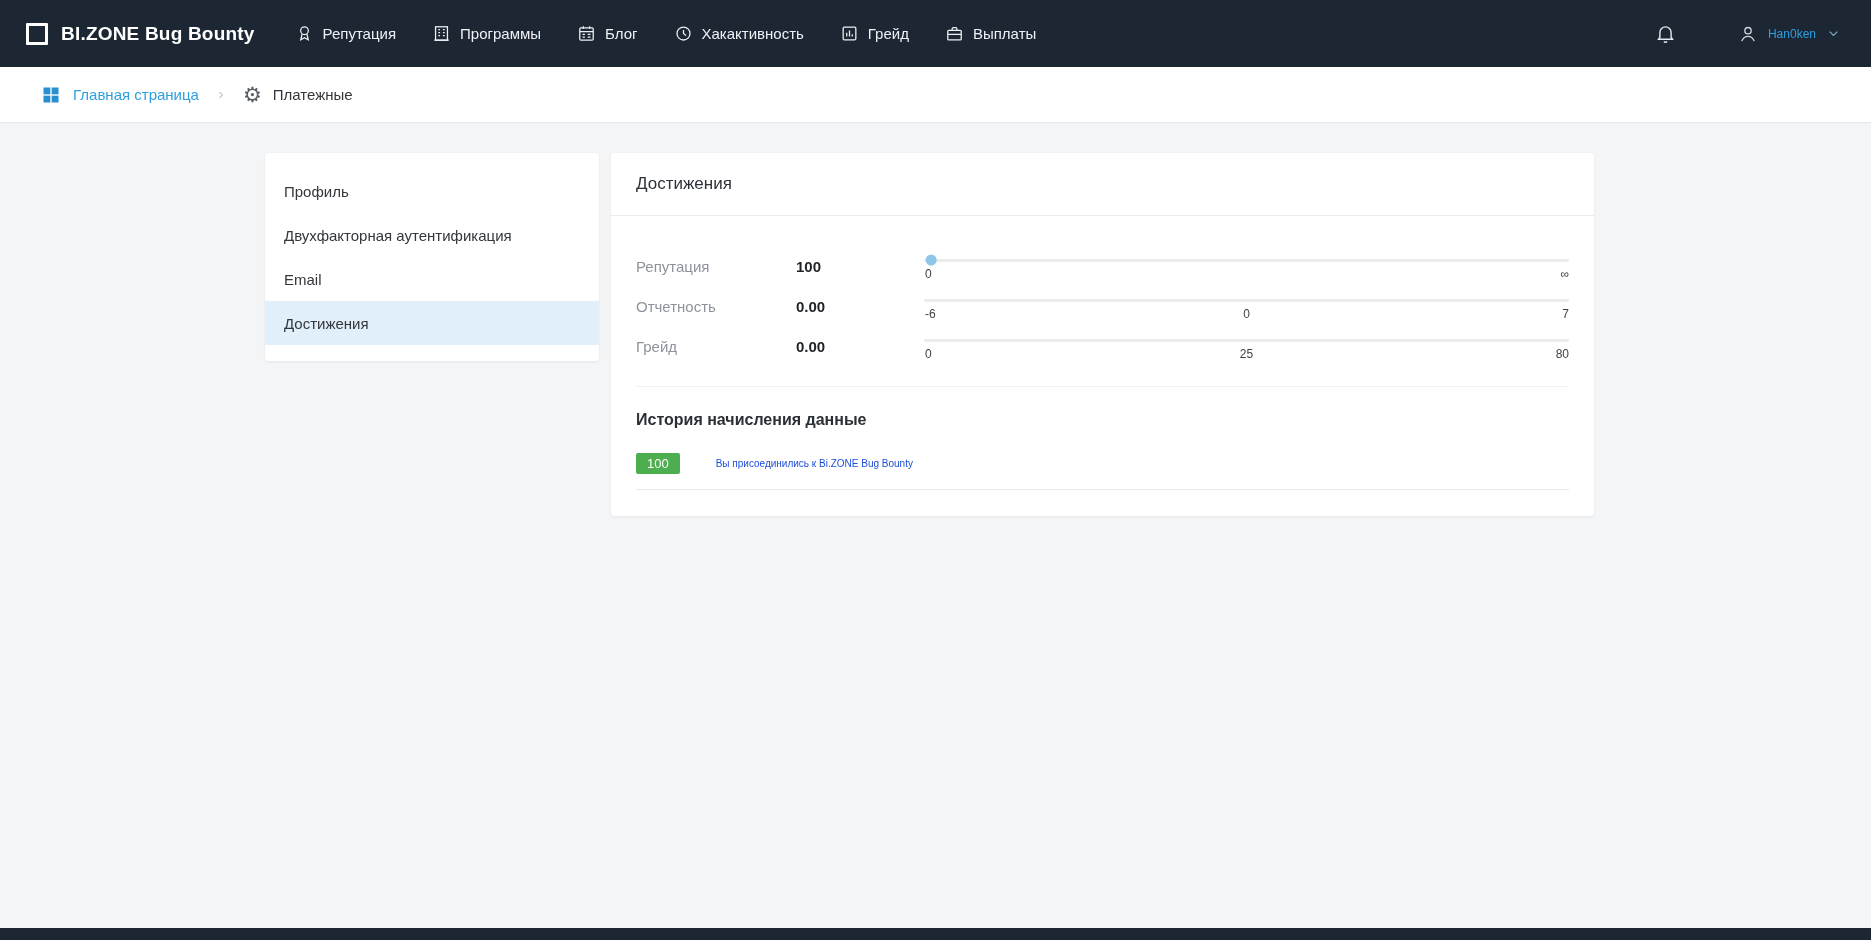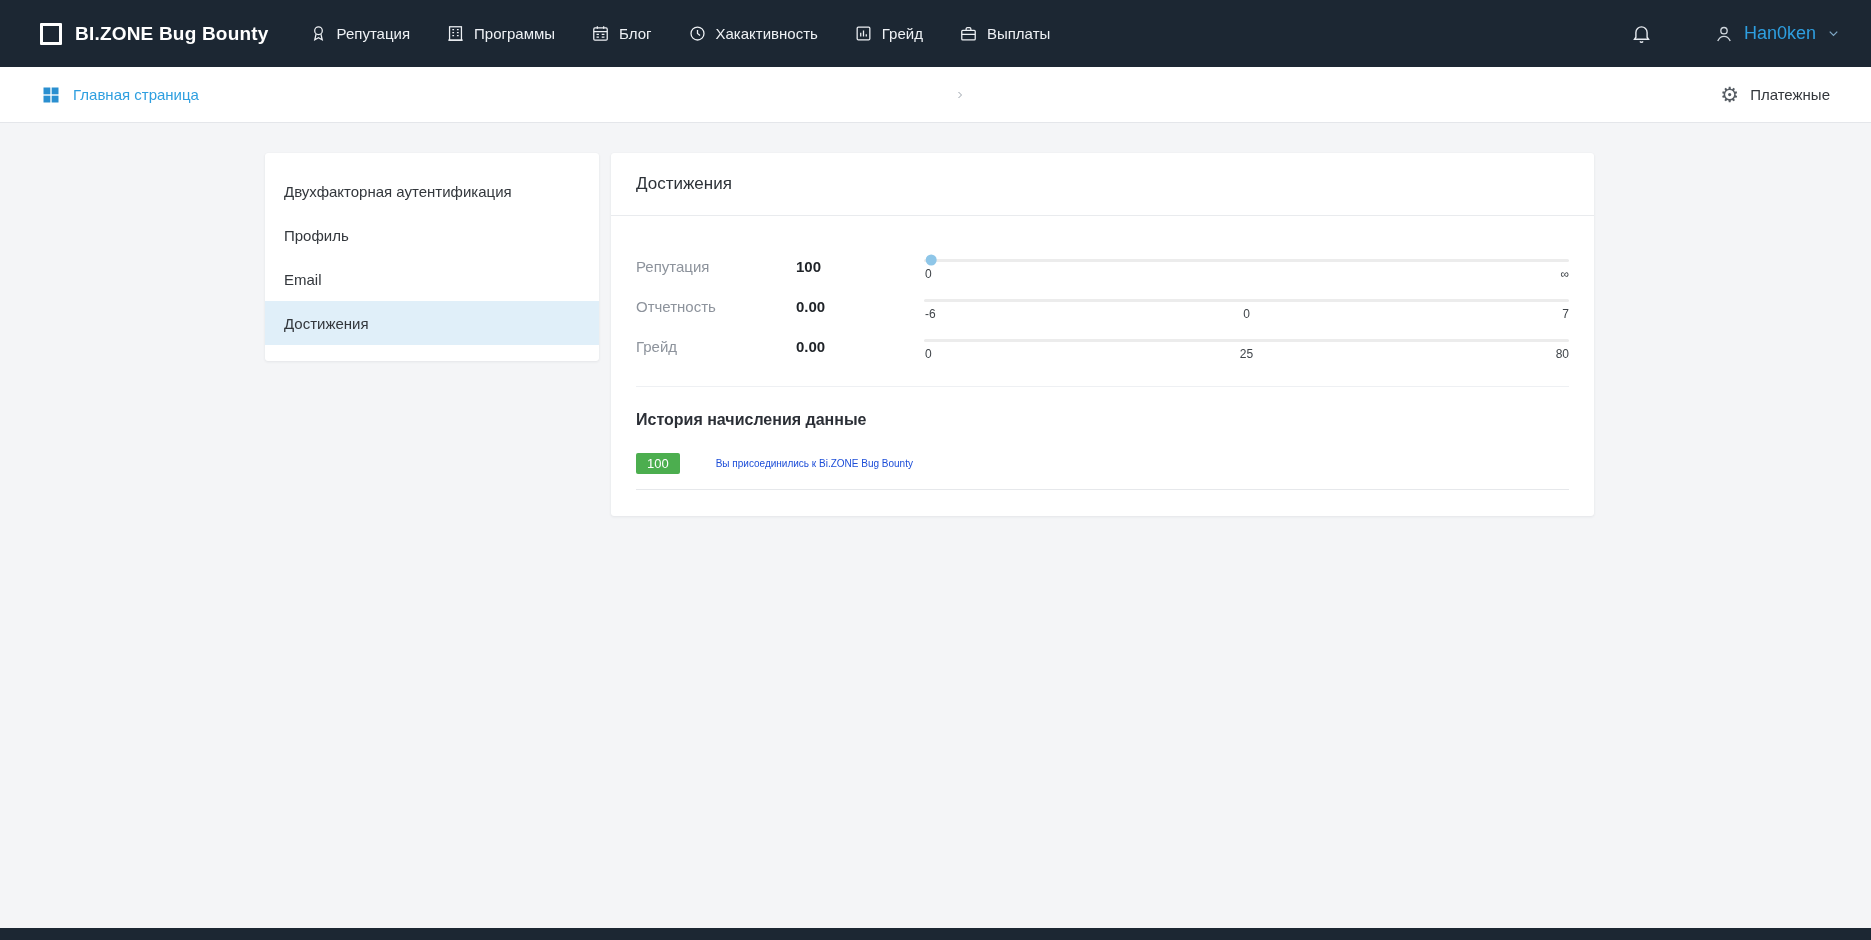--- a/index.html
+++ b/index.html
@@ -10,46 +10,45 @@
     overflow: hidden;
     position: relative;
   }
   svg { display: block; }
 
   
   .navbar {
     height: 67px;
     background: var(--navbar_bg, #1c2733);
     display: flex; align-items: center;
-    padding: 0 30px 0 40px;
+    padding: 0 30px 0 26px;
   }
   .brand { display: flex; align-items: center; gap: 13px; color: #fff; cursor: pointer; }
   .brand-logo { width: 22px; height: 22px; border: 3px solid #fff; border-radius: 1px; }
   .brand-name { font-size: 19px; font-weight: 700; letter-spacing: .2px; white-space: nowrap; }
   .nav-menu { display: flex; margin-left: 40px; gap: 36px; }
   .nav-item {
     display: flex; align-items: center; gap: 9px;
     color: #eef1f5; font-size: 15px; cursor: pointer; text-decoration: none; white-space: nowrap;
   }
   .nav-item .nav-icon svg { width: 19px; height: 19px; }
   .nav-right { margin-left: auto; display: flex; align-items: center; color: #e7ebf0; }
   .bell-btn { margin-right: 62px; cursor: pointer; }
   .bell-btn svg { width: 21px; height: 21px; }
   .user-menu { display: flex; align-items: center; gap: 10px; cursor: pointer; }
   .user-menu .user-ic svg { width: 20px; height: 20px; color: #cfd6dd; }
-  .user-name { color: var(--accent, #2e9fe0); font-size: 18px; }
+  .user-name { color: var(--accent, #2e9fe0); font-size: 12px; }
   .user-menu .chev svg { width: 15px; height: 15px; color: #7fa9c6; }
 
   
   .breadcrumb-bar {
     height: 56px; background: #fff;
     border-bottom: 1px solid #e4e6ea;
     display: flex; align-items: center;
     padding: 0 41px;
-    justify-content: space-between;
   }
   .crumb-home {
     display: flex; align-items: center; gap: 12px;
     color: var(--accent, #2e9fe0); font-size: 15px; text-decoration: none; cursor: pointer;
   }
   .crumb-home .home-ic svg { width: 20px; height: 20px; color: #2a8fd0; }
   .crumb-sep { margin: 0 16px; color: #9aa2ab; }
   .crumb-sep svg { width: 12px; height: 12px; }
   .crumb-current { display: flex; align-items: center; gap: 11px; color: #33373c; font-size: 15px; }
   .gear-glyph { font-size: 21px; color: #565c63; line-height: 1; }
@@ -216,22 +215,22 @@
   </span>
   <span class="crumb-current">
     <span class="gear-glyph">⚙</span>
     <span>Платежные</span>
   </span>
 </div>
 
 <main class="content">
 
   <aside class="card settings-card">
+    <div class="menu-item">Профиль</div>
     <div class="menu-item">Двухфакторная аутентификация</div>
-    <div class="menu-item">Профиль</div>
     <div class="menu-item">Email</div>
     <div class="menu-item active">Достижения</div>
   </aside>
 
   <section class="card achievements-card">
     <div class="card-header">Достижения</div>
 
     <div class="card-body">
 
       <div class="metric-row">

